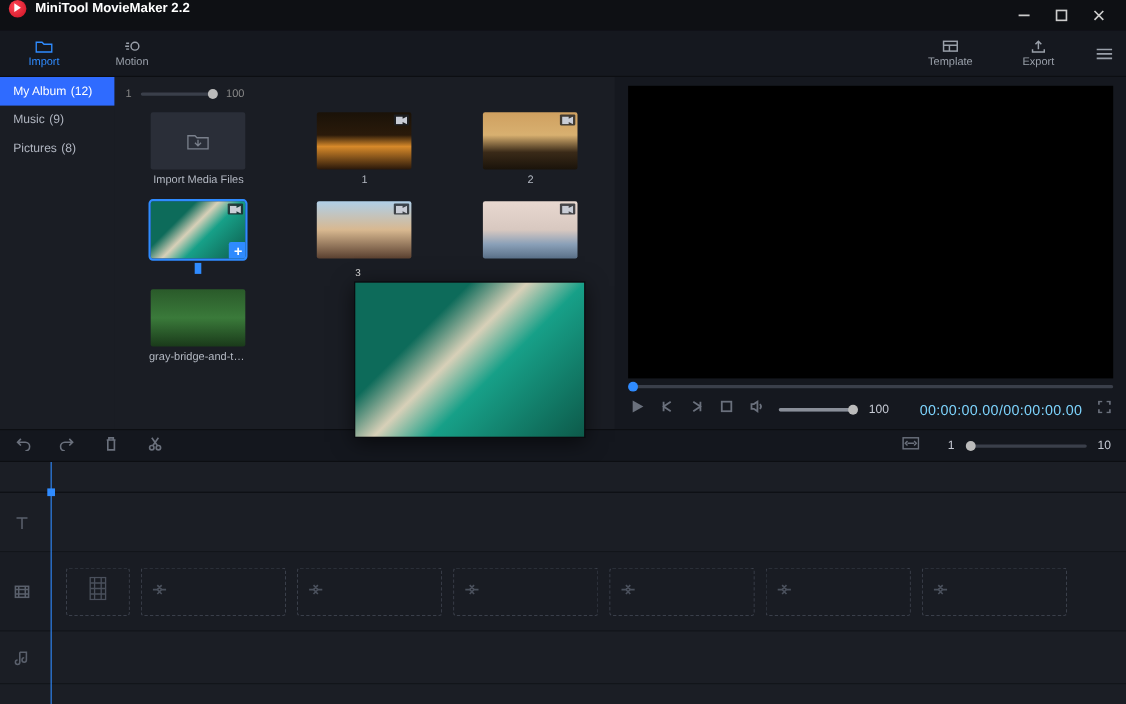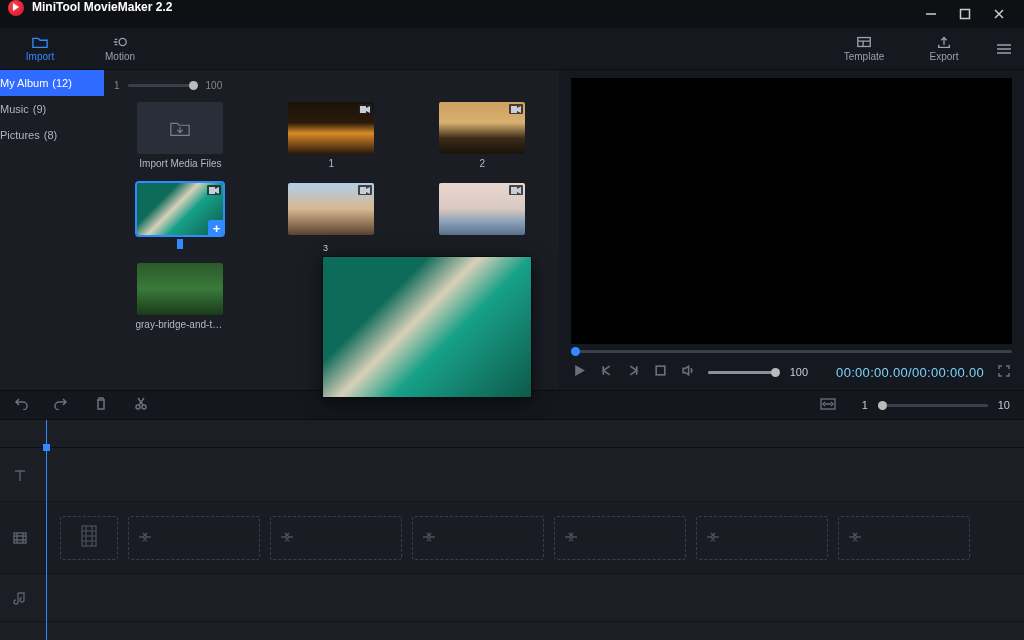--- a/index.html
+++ b/index.html
@@ -22,21 +22,21 @@
 .tool-spacer { flex:1; }
 .menu-btn { width:40px; display:flex; align-items:center; justify-content:center; height:42px; }
 .menu-btn svg { width:16px; height:12px; stroke:#9aa0aa; stroke-width:1.5; }
 
 
 .main { display:flex; height:320px; }
 
 
 .lib { width:560px; display:flex; background:#1a1d24; }
 .sidecats { width:104px; background:#1a1d24; }
-.cat { height:26px; display:flex; align-items:center; font-size:11px; color:#b0b5c0; }
+.cat { height:26px; display:flex; align-items:center; padding-left:12px; font-size:11px; color:#b0b5c0; }
 .cat.active { background:#2f6bff; color:#fff; }
 .catcount { margin-left:4px; }
 
 .libmain { flex:1; display:flex; flex-direction:column; padding:4px 10px 0 10px; position:relative; }
 .zoomrow { display:flex; align-items:center; gap:8px; height:22px; font-size:10px; color:#888; }
 .zslider { flex:0 0 70px; height:3px; background:#3a3f4a; border-radius:2px; position:relative; }
 .zslider .zknob { position:absolute; right:0; top:-3px; width:9px; height:9px; border-radius:50%; background:#bbb; }
 
 .grid { display:grid; grid-template-columns:repeat(3,1fr); gap:14px 18px; margin-top:6px; }
 .cell { display:flex; flex-direction:column; align-items:center; gap:4px; position:relative; }

